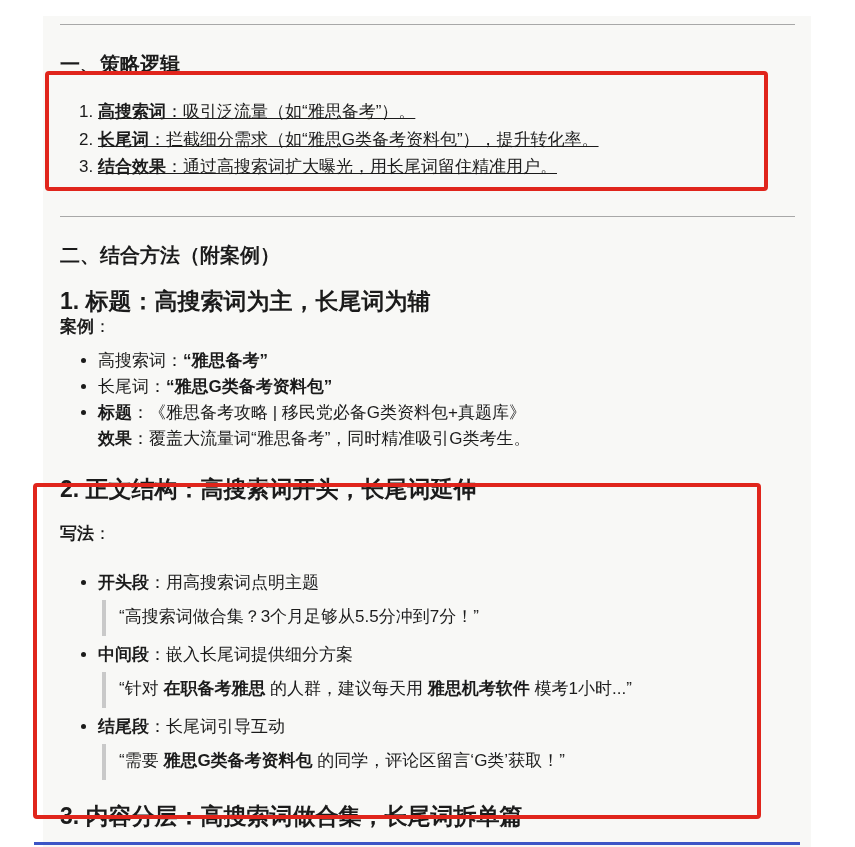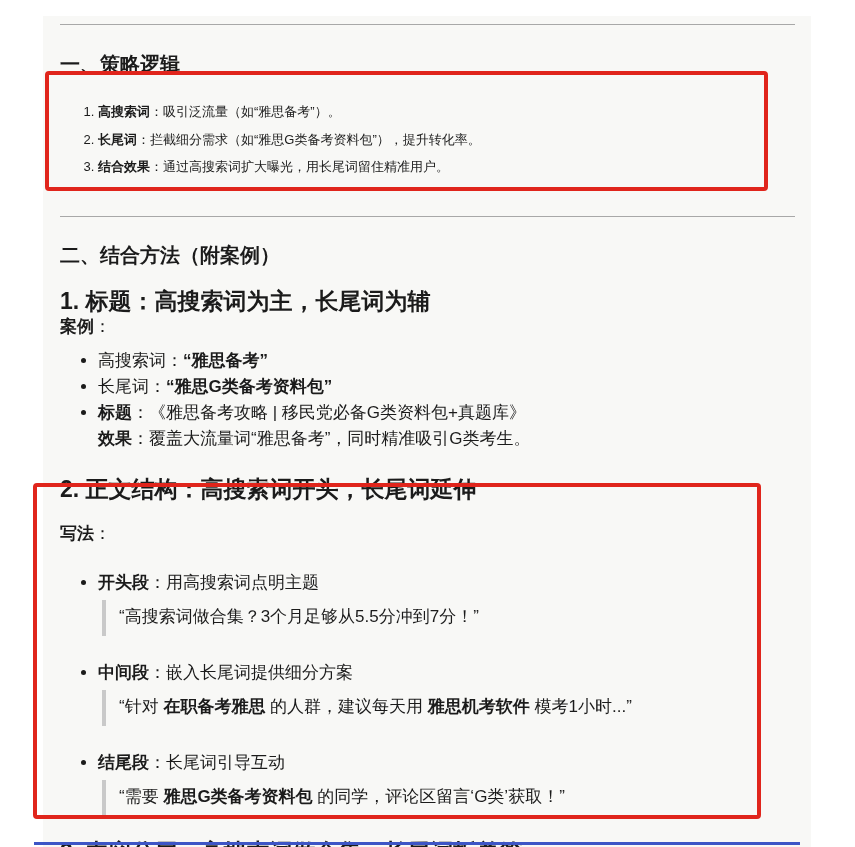--- a/index.html
+++ b/index.html
@@ -45,42 +45,43 @@
     font-size:23px;
     line-height:24px;
     font-weight:700;
   }
   .h3-sub1{margin:20px 0 0;}
   .h3-sub2{margin:25px 0 0;}
   .h3-sub3{margin:24px 0 0;white-space:nowrap;}
   .num-list{
     margin:20px 0 0;
     padding-left:38px;
-    font-size:13px;
+    font-size:17px;
     line-height:27.5px;
+    text-decoration:underline;
   }
   .body-line{
     font-size:17px;
     line-height:27px;
   }
   .formula-line{margin-top:18px;}
   .case-line{margin-top:0;}
   .method-line{margin-top:20px;line-height:26px;}
   .serif{
     font-family:"Liberation Serif","DejaVu Serif",serif;
     color:#2c2c2c;
   }
   .dot-list{
     padding-left:38px;
     font-size:17px;
     line-height:26px;
   }
   .example-list{margin:8px 0 0;}
   .writing-list{margin:23px 0 0;}
-  .writing-list li + li{margin-top:24px;}
+  .writing-list li + li{margin-top:6px;}
   blockquote{
     margin:4px 0 0 4px;
     border-left:4px solid var(--quote-border);
     padding:4px 0 6px 13px;
     font-size:17px;
     line-height:26px;
   }
   b{font-weight:700;}
   .redbox{
     position:absolute;

